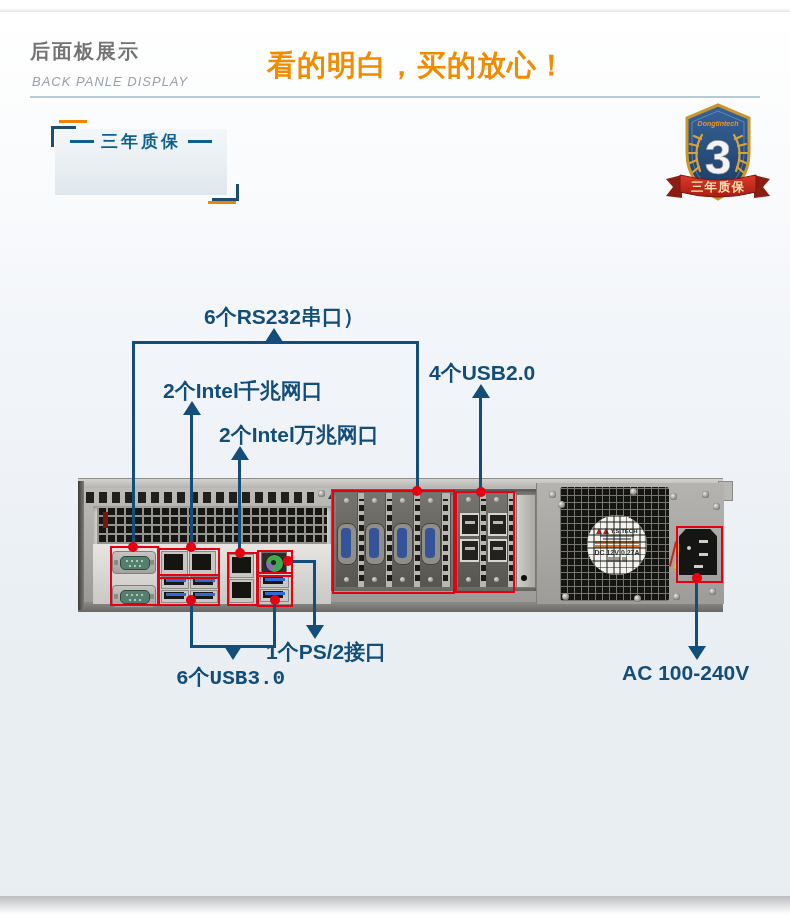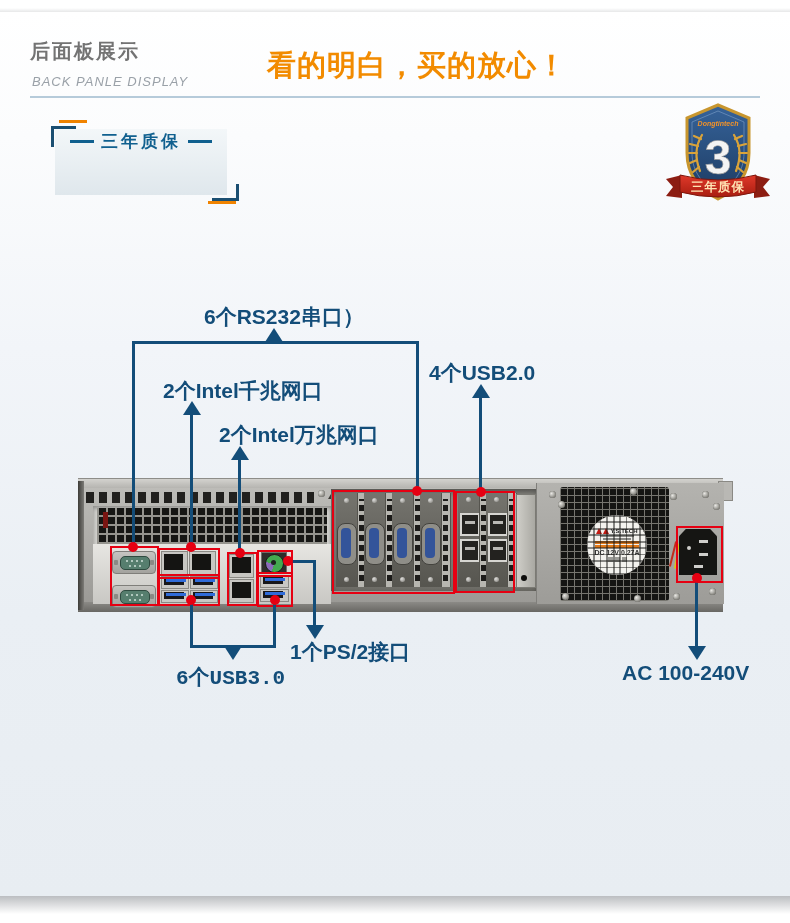--- a/index.html
+++ b/index.html
@@ -399,18 +399,18 @@
   <div class="rdot" style="left:412px;top:486px;"></div>
   <div class="rdot" style="left:476px;top:487px;"></div>
   <div class="rdot" style="left:186px;top:595px;"></div>
   <div class="rdot" style="left:270px;top:595px;"></div>
   <div class="rdot" style="left:692px;top:573px;"></div>
 
   <div class="co" style="left:204px;top:303px;">6个RS232串口）</div>
   <div class="co" style="left:163px;top:377px;">2个Intel千兆网口</div>
   <div class="co" style="left:219px;top:421px;">2个Intel万兆网口</div>
   <div class="co" style="left:429px;top:359px;">4个USB2.0</div>
-  <div class="co" style="left:290px;top:638px;">1个PS/2接口</div>
+  <div class="co" style="left:266px;top:638px;">1个PS/2接口</div>
   <div class="co" style="left:176px;top:663px;font-family:Liberation Mono, monospace;">6个USB3.0</div>
   <div class="co" style="left:622px;top:661px;">AC 100-240V</div>
 
   <div class="card-shadow"></div>
 </div>
 
 </body></html>

